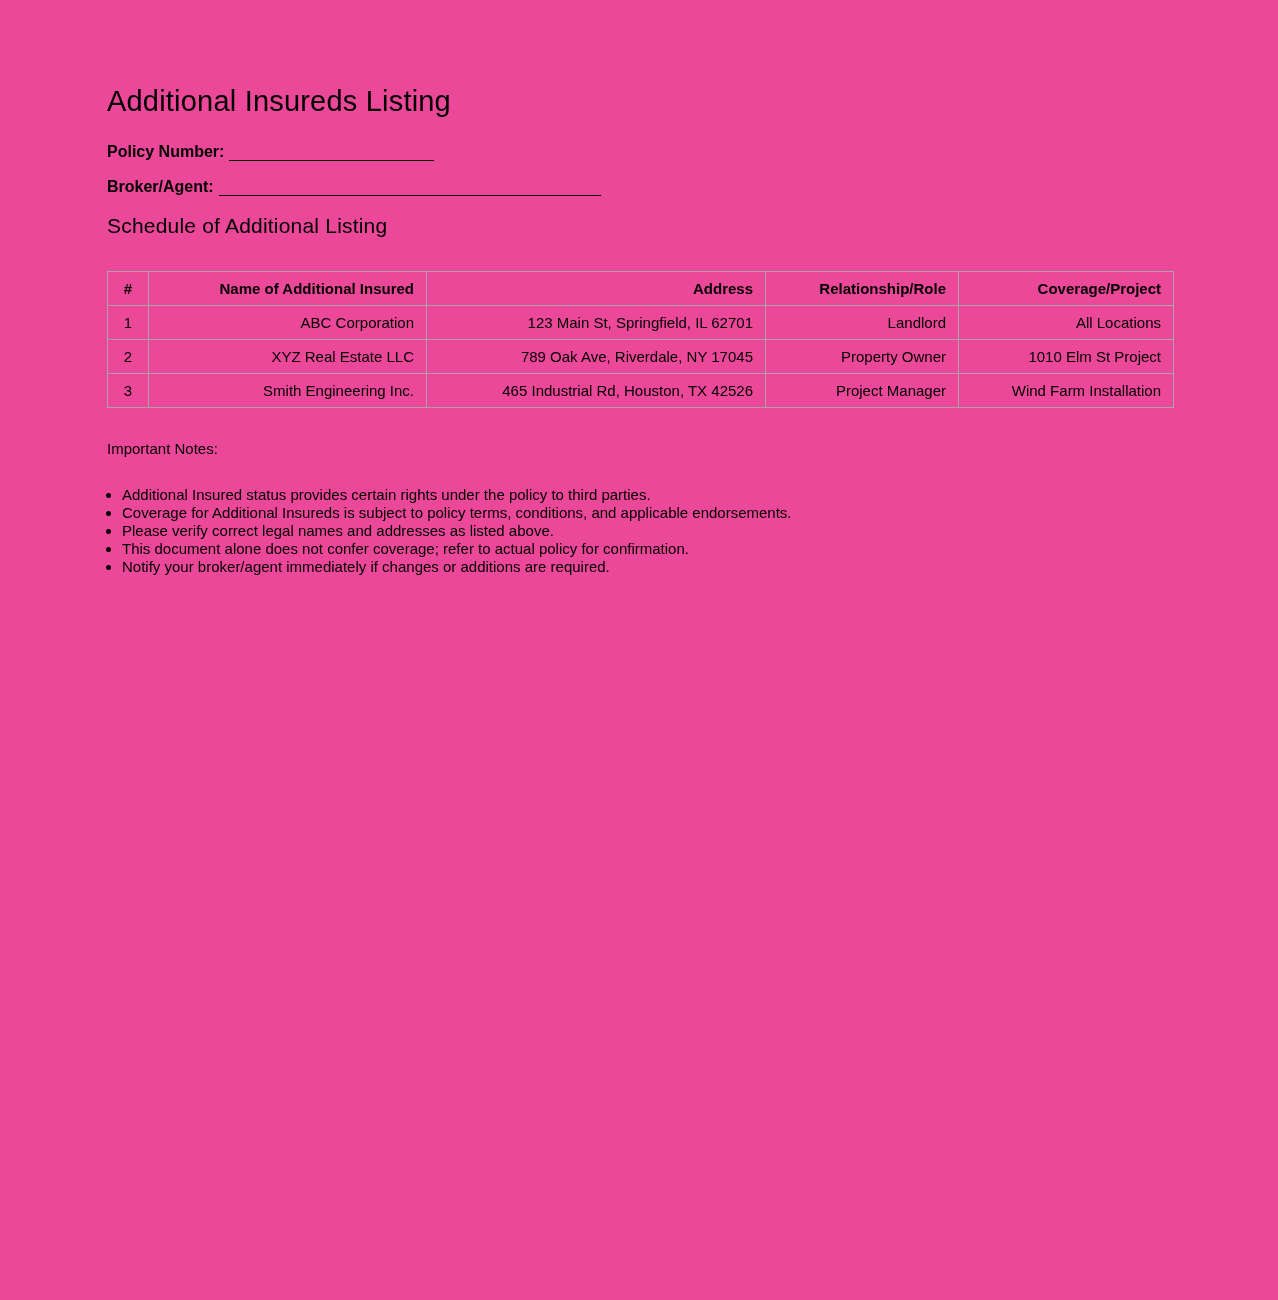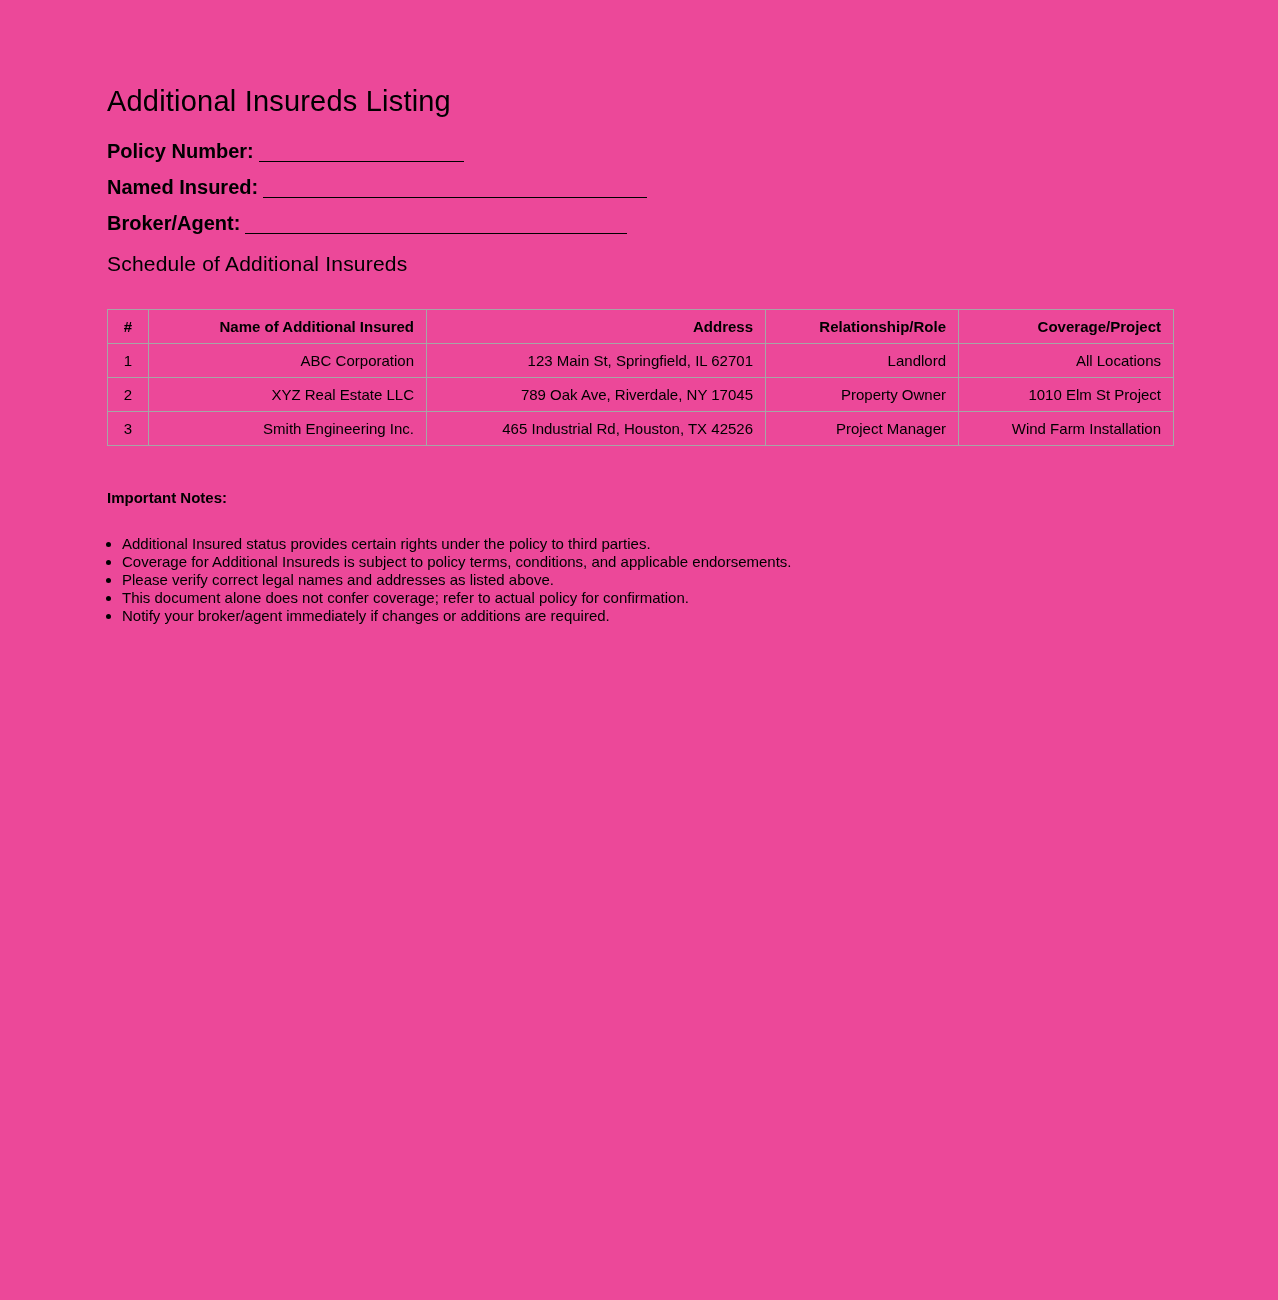--- a/index.html
+++ b/index.html
@@ -17,21 +17,21 @@
     background: #ec4899;
   }
   h1.doc-title {
     font-size: 29px;
     font-weight: 400;
     line-height: 33px;
     margin: 0 0 25px 0;
     letter-spacing: 0.2px;
   }
   p.field-line {
-    font-size: 20px;
+    font-size: 16px;
     line-height: 17px;
     margin: 16px 0 17px 0;
   }
   p.field-line b {
     font-weight: 700;
   }
   .blank-line {
     display: inline-block;
     height: 16px;
     border-bottom: 1px solid #000000;
@@ -67,23 +67,23 @@
   table.insureds-table th {
     font-weight: 700;
   }
   table.insureds-table .col-num {
     text-align: center;
     padding-left: 4px;
     padding-right: 4px;
   }
   p.notes-heading {
     font-size: 15px;
-    font-weight: 700;
+    font-weight: 400;
     line-height: 17px;
-    margin: 43px 0 0 0;
+    margin: 32px 0 0 0;
   }
   ul.notes-list {
     margin: 29px 0 0 0;
     padding-left: 15px;
     font-size: 15px;
   }
   ul.notes-list li {
     line-height: 18px;
   }
 </style>
@@ -91,27 +91,24 @@
 <body>
 
 <div class="page">
 
   <h1 class="doc-title">Additional Insureds Listing</h1>
 
   <p class="field-line">
     <b>Policy Number:</b><span class="blank-line w-210"></span>
   </p>
   <p class="field-line">
-    <b>Named Insured:</b><span class="blank-line w-389"></span>
-  </p>
-  <p class="field-line">
     <b>Broker/Agent:</b><span class="blank-line w-387"></span>
   </p>
 
-  <h2 class="section-heading">Schedule of Additional Insureds</h2>
+  <h2 class="section-heading">Schedule of Additional Listing</h2>
 
   <table class="insureds-table">
     <colgroup>
       <col style="width:41px">
       <col style="width:278px">
       <col style="width:339px">
       <col style="width:193px">
       <col style="width:215px">
     </colgroup>
     <thead>

